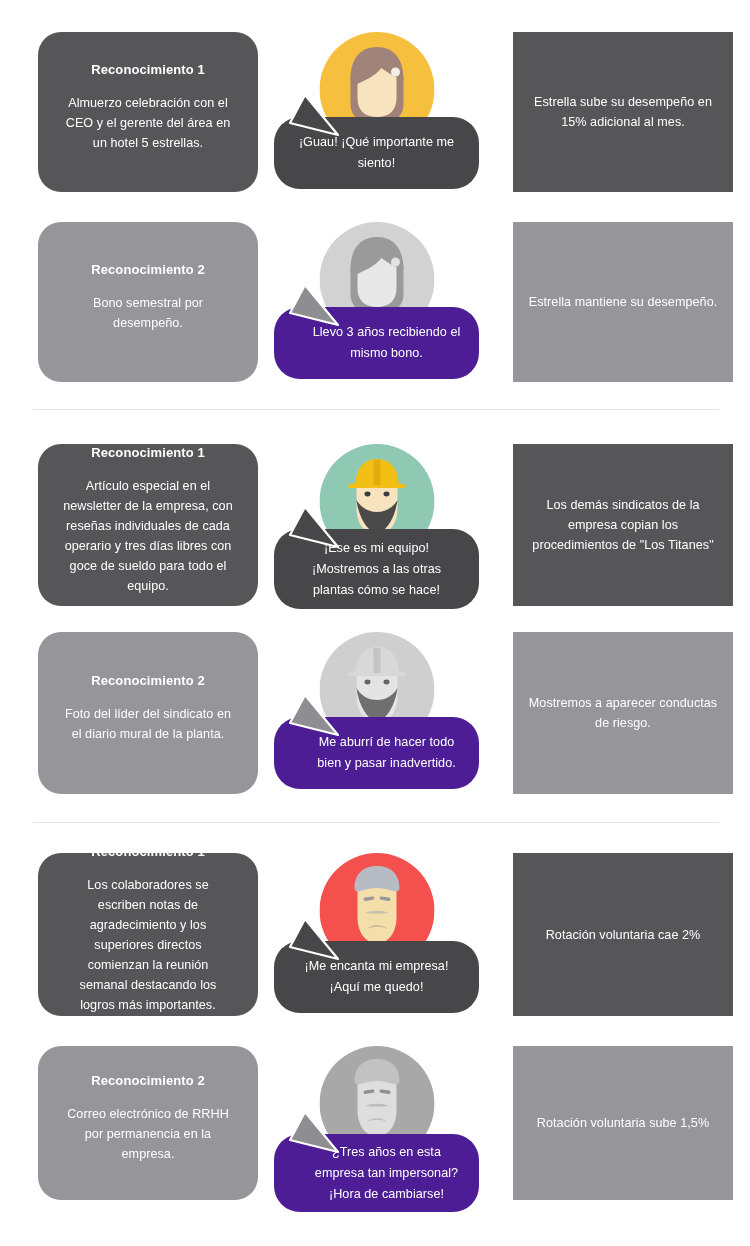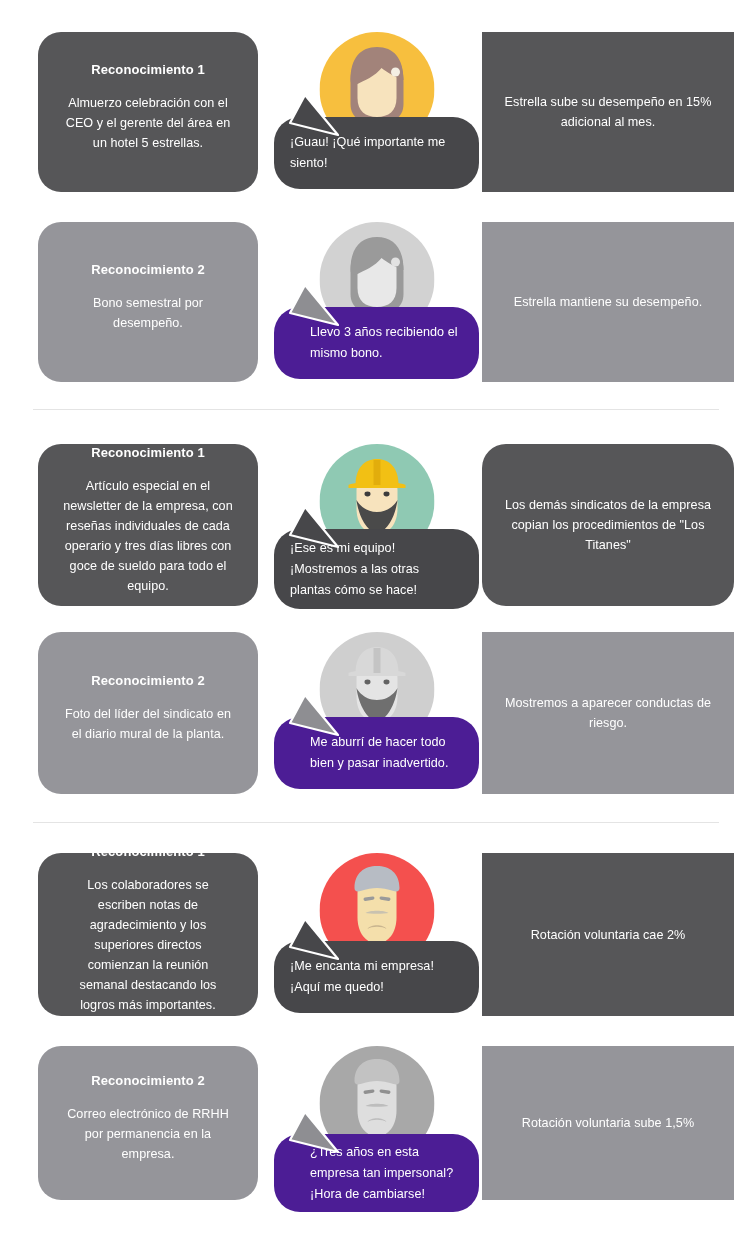--- a/index.html
+++ b/index.html
@@ -31,21 +31,21 @@
     align-items: center;
     justify-content: center;
     text-align: center;
     color: #ffffff;
     padding: 10px 12px;
   }
   .card.dark  { background: #565658; }
   .card.light { background: #95959a; }
 
   .card-left  { left: 38px;  width: 220px; border-radius: 23px; }
-  .card-right { left: 482px; width: 252px; }
+  .card-right { left: 513px; width: 220px; }
 
   .card-title {
     font-weight: bold;
     font-size: 13px;
     line-height: 20px;
     margin: 0 0 1px 0;
     letter-spacing: 0.1px;
   }
   .card-body {
     font-size: 12.6px;
@@ -77,21 +77,21 @@
 
   
   .bubble {
     position: absolute;
     box-sizing: border-box;
     border-radius: 26px;
     color: #ffffff;
     display: flex;
     align-items: center;
     justify-content: center;
-    text-align: left;
+    text-align: center;
     font-size: 12.6px;
     line-height: 21px;
     padding: 10px 16px;
     letter-spacing: 0.05px;
   }
   .bubble.dark  { background: #47474a; }
   .bubble.light { background: #4c1d95; padding-left: 36px; }
   .bubble-tail {
     position: absolute;
     left: 14px;
@@ -203,21 +203,21 @@
       </svg>
     </div>
     <div class="bubble dark" style="left:0px; top:85px; width:205px; height:80px;">
       <svg class="bubble-tail" viewBox="0 0 56 44">
         <path d="M50 42 L17 2 L2 30 Z" fill="#47474a" stroke="#ffffff" stroke-width="2.2" stroke-linejoin="round"></path>
       </svg>
       <span>¡Ese es mi equipo! ¡Mostremos a las otras plantas cómo se hace!</span>
     </div>
   </div>
 
-  <div class="card dark card-right" style="top:444px; height:162px;border-radius:24px;">
+  <div class="card dark card-right" style="top:444px; height:162px;">
     <div class="card-outcome">Los demás sindicatos de la empresa copian los procedimientos de "Los Titanes"</div>
   </div>
 
   <div class="card light card-left" style="top:632px; height:162px;">
     <div class="card-title">Reconocimiento 2</div>
     <div class="card-body">Foto del líder del sindicato en el diario mural de la planta.</div>
   </div>
 
   <div class="avatar-cell" style="top:632px; height:162px;">
     <div class="avatar-wrap" style="top:0px;">

